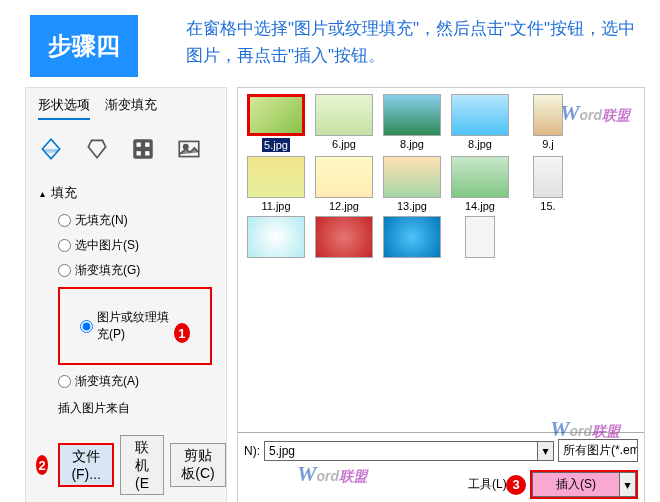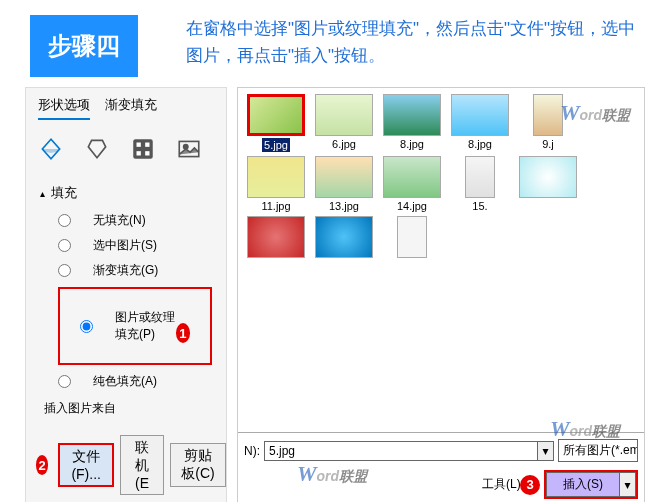--- a/index.html
+++ b/index.html
@@ -12,25 +12,25 @@
 .sidebar-tabs { display: flex; padding: 8px 12px; gap: 15px; font-size: 13px; }
 .tab { cursor: pointer; }
 .tab.active { border-bottom: 2px solid #0078d4; padding-bottom: 4px; }
 .toolbar-icons { display: flex; padding: 8px 12px; gap: 20px; align-items: center; }
 .icon-btn svg { width: 26px; height: 26px; }
 .icon-btn.active svg { stroke: #0078d4; }
 .fill-section { padding: 10px 14px; }
 .fill-header { font-size: 13px; margin-bottom: 10px; cursor: pointer; }
 .fill-header::before { content: "▴"; margin-right: 6px; font-size: 10px; }
 .radio-group { margin-left: 18px; }
-.radio-item { font-size: 12px; margin: 8px 0; display: flex; align-items: center; gap: 22px; }
+.radio-item { font-size: 12px; margin: 8px 0; display: flex; align-items: center; gap: 4px; }
 .radio-item input { width: 13px; height: 13px; }
 .radio-highlight { border: 2px solid #e60000; padding: 20px; margin: 2px 0; display: flex; align-items: flex-end; justify-content: space-between; }
 .badge-num { background: #e60000; color: #fff; width: 20px; height: 20px; border-radius: 50%; display: inline-flex; align-items: center; justify-content: center; font-size: 13px; font-weight: bold; }
-.insert-label { margin: 10px 0 8px 4px; font-size: 12px; }
+.insert-label { margin: 10px 0 8px 18px; font-size: 12px; }
 .btn-row { display: flex; gap: 6px; padding: 0 0 10px 10px; align-items: center; }
 .btn-row .badge-num { margin-right: 4px; }
 .small-btn { border: 1px solid #999; background: #f0f0f0; font-size: 14px; padding: 3px 8px; cursor: pointer; }
 .small-btn.highlight { border: 2px solid #e60000; background: #d8e5f5; }
 .file-browser { flex: 1; background: #fff; border: 1px solid #ccc; display: flex; flex-direction: column; }
 .thumb-area { flex: 1; display: flex; flex-wrap: wrap; gap: 4px; padding: 6px; align-content: flex-start; }
 .thumb-item { width: 64px; text-align: center; font-size: 11px; }
 .thumb-img { width: 58px; height: 42px; border: 1px solid #aaa; margin: 0 auto; display: block; }
 .thumb-item.selected .thumb-img { border: 3px solid #e60000; }
 .thumb-item.selected .thumb-label { background: #0a246a; color: #fff; padding: 1px 2px; }
@@ -40,29 +40,29 @@
 .footer-row1 { display: flex; align-items: center; gap: 4px; margin-bottom: 8px; }
 .footer-row1 input { flex: 1; border: 1px solid #666; padding: 2px 4px; font-size: 12px; }
 .combo { display: flex; }
 .combo-arrow { border: 1px solid #666; border-left: none; width: 16px; display: flex; align-items: center; justify-content: center; background: #eee; cursor: pointer; }
 .filter-box { border: 1px solid #666; padding: 2px 4px; width: 80px; overflow: hidden; white-space: nowrap; }
 .footer-row2 { display: flex; justify-content: flex-end; align-items: center; gap: 14px; }
 .footer-tools { font-size: 12px; }
 .insert-btn-wrap { position: relative; display: flex; align-items: center; }
 .insert-btn-wrap .badge-num { position: absolute; left: -24px; }
 .insert-combo { display: flex; border: 2px solid #e60000; }
-.insert-combo button { border: 1px solid #666; background: #c4b5fd; font-size: 12px; padding: 3px 16px; cursor: pointer; }
+.insert-combo button { border: 1px solid #666; background: #f9a8d4; font-size: 12px; padding: 3px 23px; cursor: pointer; }
 .insert-combo .combo-arrow { border: 1px solid #666; border-left: none; }
 .watermark { position: absolute; font-size: 14px; font-style: italic; font-weight: bold; opacity: 0.6; }
 .wm1 { top: 100px; right: 30px; }
 .wm2 { bottom: 60px; right: 40px; }
 .wm3 { bottom: 15px; left: 45%; }
 .wm-w { color: #1e5bb8; font-size: 22px; font-family: serif; }
 .wm-ord { color: #888; }
-.wm-cn { color: #404040; font-family: Liberation Serif, serif; }
+.wm-cn { color: #a21caf; font-family: Liberation Serif, serif; }
 </style>
 </head>
 <body>
 
 <div class="header">
   <div class="step-badge">步骤四</div>
   <div class="instruction">在窗格中选择"图片或纹理填充"，然后点击"文件"按钮，选中图片，再点击"插入"按钮。</div>
 </div>
 
 <div class="content">
@@ -109,41 +109,42 @@
           </label>
         <div class="radio-highlight">
           <label class="radio-item" style="margin:0">
               <input type="radio" name="fill" checked="" style="">
               <span>图片或纹理填充(P)</span>
             </label>
           <span class="badge-num">1</span>
         </div>
         <label class="radio-item">
             <input type="radio" name="fill" style="">
-            <span>纯色填充(A)</span>
+            <span>渐变填充(A)</span>
           </label>
       </div>
       <div class="insert-label">插入图片来自</div>
     </div>
     <div class="btn-row">
       <span class="badge-num">2</span>
       <button class="small-btn highlight">文件(F)...</button>
       <button class="small-btn">联机(E</button>
       <button class="small-btn">剪贴板(C)</button>
     </div>
   </div>
 
   <div class="file-browser">
     <div class="thumb-area" id="thumb-area">
         <div class="thumb-item selected"><div class="thumb-img" style="background: linear-gradient(135deg, rgb(212, 232, 154), rgb(139, 195, 74));"></div><span class="thumb-label">5.jpg</span></div>
         <div class="thumb-item"><div class="thumb-img" style="background: linear-gradient(rgb(232, 245, 208), rgb(197, 225, 165));"></div><span class="thumb-label">6.jpg</span></div>
         <div class="thumb-item"><div class="thumb-img" style="background: linear-gradient(rgb(135, 206, 235), rgb(46, 139, 87));"></div><span class="thumb-label">8.jpg</span></div>
         <div class="thumb-item"><div class="thumb-img" style="background: linear-gradient(rgb(179, 229, 252), rgb(79, 195, 247));"></div><span class="thumb-label">8.jpg</span></div>
         <div class="thumb-item"><div class="thumb-img partial" style="background: linear-gradient(rgb(245, 245, 220), rgb(222, 184, 135));"></div><span class="thumb-label">9.j</span></div>
         <div class="thumb-item"><div class="thumb-img" style="background: linear-gradient(rgb(240, 230, 140), rgb(230, 238, 156));"></div><span class="thumb-label">11.jpg</span></div>
+        <div class="thumb-item"><div class="thumb-img" style="background: linear-gradient(rgb(255, 249, 196), rgb(255, 236, 179));"></div><span class="thumb-label">12.jpg</span></div>
         <div class="thumb-item"><div class="thumb-img" style="background: linear-gradient(rgb(255, 224, 178), rgb(165, 214, 167));"></div><span class="thumb-label">13.jpg</span></div>
         <div class="thumb-item"><div class="thumb-img" style="background: linear-gradient(rgb(200, 230, 201), rgb(129, 199, 132));"></div><span class="thumb-label">14.jpg</span></div>
         <div class="thumb-item"><div class="thumb-img partial" style="background: linear-gradient(rgb(245, 245, 245), rgb(224, 224, 224));"></div><span class="thumb-label">15.</span></div>
         <div class="thumb-item">
           <div class="thumb-img" style="background: radial-gradient(circle, rgb(255, 255, 255), rgb(178, 235, 242));"></div>
         </div>
         <div class="thumb-item">
           <div class="thumb-img" style="background: radial-gradient(circle, rgb(229, 115, 115), rgb(198, 40, 40));"></div>
         </div>
         <div class="thumb-item">

